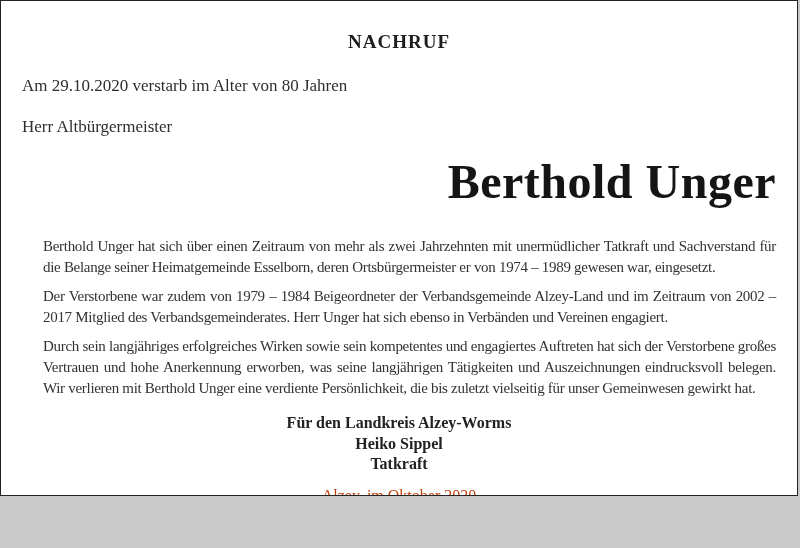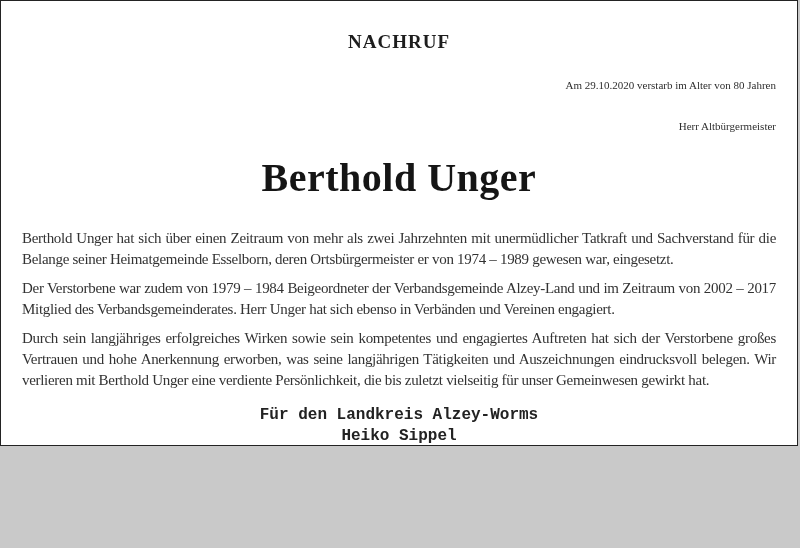--- a/index.html
+++ b/index.html
@@ -7,75 +7,75 @@
     padding: 0;
     width: 800px;
     height: 548px;
     background: #c9c9c9;
     font-family: "Liberation Serif", serif;
     overflow: hidden;
   }
   .page {
     box-sizing: border-box;
     width: 798px;
-    height: 446px;
+    height: 496px;
     background: #ffffff;
     border: 1px solid #232323;
     overflow: hidden;
   }
   .content {
     padding: 0 21px;
     color: #323232;
   }
   .title {
     margin-top: 30px;
     text-align: center;
     font-size: 19px;
     font-weight: bold;
     letter-spacing: 1px;
     color: #1d1d1d;
   }
   .intro {
-    text-align: right;
-    font-size: 11px;
+    text-align: left;
+    font-size: 17px;
     color: #2e2e2e;
     line-height: 23px;
   }
   .intro-line1 { margin-top: 21px; }
   .intro-line2 { margin-top: 18px; }
   .name {
     margin-top: 16px;
-    text-align: center;
-    font-size: 40px;
+    text-align: right;
+    font-size: 48px;
     font-weight: bold;
     color: #151515;
     letter-spacing: 0.5px;
   }
   .paragraphs {
     margin-top: 27px;
     font-size: 15px;
     line-height: 21px;
     letter-spacing: -0.3px;
+    margin-left: 21px;
   }
   .paragraphs p {
     margin: 0 0 8px 0;
     text-align: justify;
     text-justify: inter-word;
   }
   .paragraphs p.final-line {
     letter-spacing: -0.5px;
   }
   .signature {
     margin-top: 14px;
     text-align: center;
     font-weight: bold;
     font-size: 16px;
     line-height: 20.5px;
     color: #222222;
-    font-family: Liberation Mono, monospace;
   }
   .dateline {
     margin-top: 12px;
     text-align: center;
     font-size: 16px;
     color: #c2410c;
   }
 </style>
 </head>
 <body>

